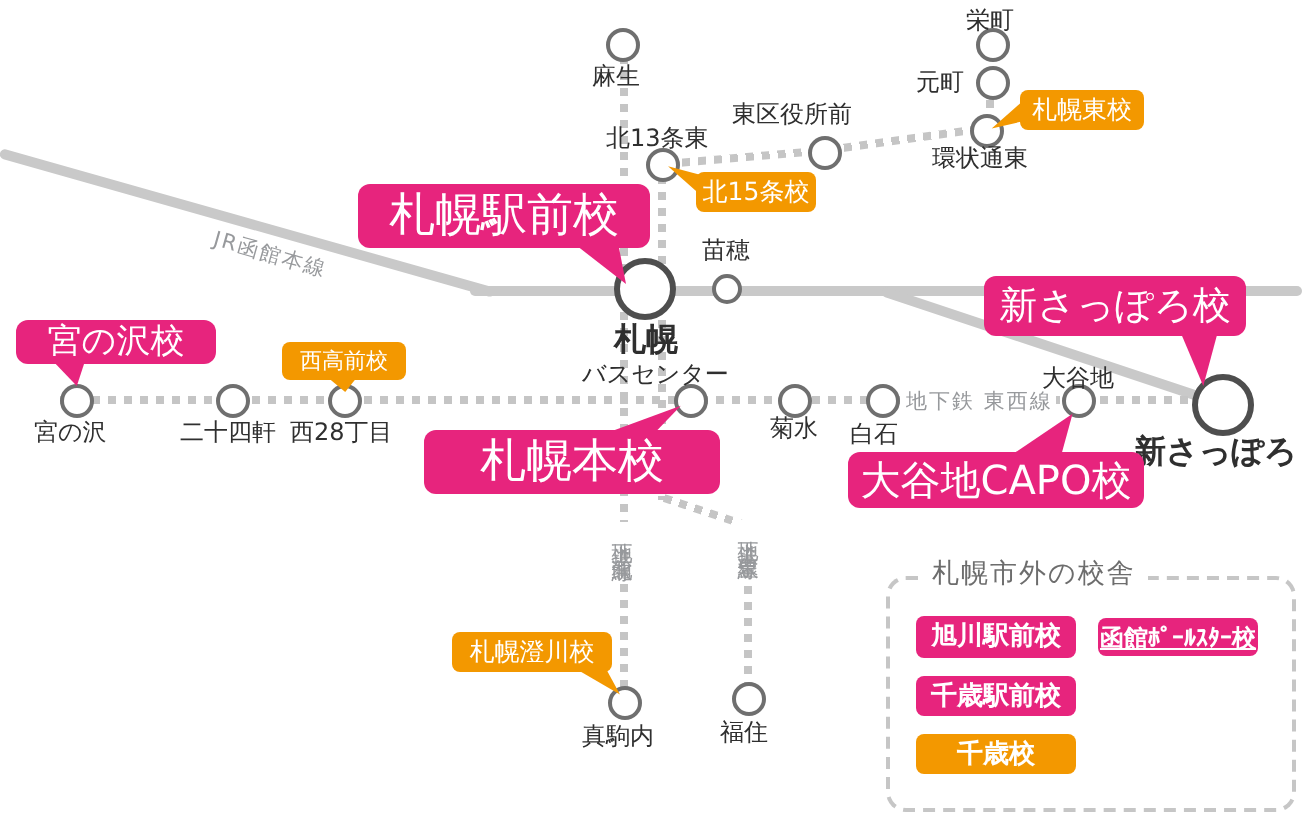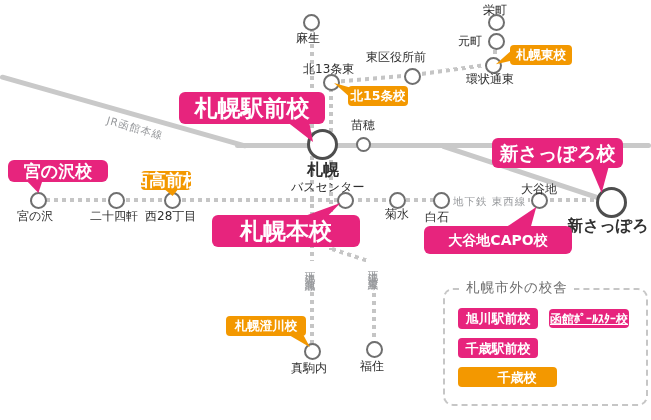--- a/index.html
+++ b/index.html
@@ -24,21 +24,21 @@
   .line-label.vert{writing-mode:vertical-rl;text-orientation:mixed;padding:2px 1px;}
   
   .st{position:absolute;box-sizing:border-box;background:#fff;border-radius:50%;z-index:3;}
   .st.small{width:17px;height:17px;border:2.5px solid #6f6f6f;}
   .st.hub{width:31px;height:31px;border:3px solid #4e4e4e;}
   .st-label{position:absolute;font-size:12px;color:#2f2f2f;z-index:3;
     white-space:nowrap;line-height:1.1;font-weight:500;}
   .st-label.big{font-size:16px;font-weight:600;}
   
   .school{position:absolute;display:flex;align-items:center;justify-content:center;
-    color:#fff;font-weight:bold;z-index:5;white-space:nowrap;line-height:1;}
+    color:#fff;font-weight:normal;z-index:5;white-space:nowrap;line-height:1;}
   .school.lg{border-radius:6px;}
   .school.sm{border-radius:4px;}
   .tail{position:absolute;z-index:4;}
   
   .legend-box{position:absolute;left:443px;top:288px;width:205px;height:118px;
     border:2px dashed #c6c6c6;border-radius:10px;box-sizing:border-box;z-index:5;background:#fff;}
   .legend-title{position:absolute;left:460px;top:281px;font-size:13.5px;color:#6d6d6d;
     background:#fff;padding:0 6px;z-index:6;white-space:nowrap;line-height:1;letter-spacing:1px;}
   .badge{position:absolute;display:flex;align-items:center;justify-content:center;
     color:#fff;font-weight:bold;border-radius:4px;z-index:6;white-space:nowrap;line-height:1;}
@@ -113,26 +113,26 @@
   <div class="tail" style="left: 495px; top: 50px; width: 17px; height: 15px; clip-path: polygon(100% 0px, 100% 70%, 5% 95%); background: rgb(243, 152, 0);"></div>
   <div class="tail" style="left: 588px; top: 166px; width: 22px; height: 27px; clip-path: polygon(10% 0px, 95% 0px, 62% 100%); background: rgb(231, 36, 125);"></div>
   <div class="tail" style="left: 302px; top: 202px; width: 40px; height: 15px; clip-path: polygon(0px 100%, 62% 100%, 96% 6%); background: rgb(231, 36, 125);"></div>
   <div class="tail" style="left: 505px; top: 206px; width: 34px; height: 22px; clip-path: polygon(0px 100%, 75% 100%, 92% 4%); background: rgb(231, 36, 125);"></div>
   <div class="tail" style="left: 286px; top: 334px; width: 24px; height: 14px; clip-path: polygon(5% 0px, 70% 0px, 100% 95%); background: rgb(243, 152, 0);"></div>
 
   <div class="school lg" style="left: 179px; top: 92px; width: 146px; height: 32px; font-size: 23px; background: rgb(231, 36, 125);">札幌駅前校</div>
   <div class="school lg" style="left: 212px; top: 215px; width: 148px; height: 32px; font-size: 23px; background: rgb(231, 36, 125);">札幌本校</div>
   <div class="school lg" style="left: 492px; top: 138px; width: 131px; height: 30px; font-size: 19px; background: rgb(231, 36, 125);">新さっぽろ校</div>
   <div class="school lg" style="left: 8px; top: 160px; width: 100px; height: 22px; font-size: 17px; background: rgb(231, 36, 125);">宮の沢校</div>
-  <div class="school lg" style="left: 424px; top: 226px; width: 148px; height: 28px; font-size: 14px; background: rgb(231, 36, 125);">大谷地CAPO校</div>
+  <div class="school lg" style="left: 424px; top: 226px; width: 148px; height: 28px; font-size: 20px; background: rgb(231, 36, 125);">大谷地CAPO校</div>
   <div class="school sm" style="left: 348px; top: 86px; width: 60px; height: 20px; font-size: 12.5px; background: rgb(243, 152, 0);">北15条校</div>
   <div class="school sm" style="left: 510px; top: 45px; width: 62px; height: 20px; font-size: 12.5px; background: rgb(243, 152, 0);">札幌東校</div>
-  <div class="school sm" style="left: 141px; top: 171px; width: 50px; height: 19px; font-size: 17px; background: rgb(243, 152, 0);">西高前校</div>
+  <div class="school sm" style="left: 141px; top: 171px; width: 62px; height: 19px; font-size: 11px; background: rgb(243, 152, 0);">西高前校</div>
   <div class="school sm" style="left: 226px; top: 316px; width: 80px; height: 20px; font-size: 12.5px; background: rgb(243, 152, 0);">札幌澄川校</div>
 
   <div class="legend-box"></div>
   <div class="legend-title">札幌市外の校舎</div>
   <div class="badge" style="left: 458px; top: 308px; width: 80px; height: 21px; font-size: 13px; background: rgb(231, 36, 125);">旭川駅前校</div>
   <div class="badge" style="left: 549px; top: 309px; width: 80px; height: 19px; font-size: 12px; background: rgb(231, 36, 125); text-decoration: underline;">函館ﾎﾟｰﾙｽﾀｰ校</div>
   <div class="badge" style="left: 458px; top: 338px; width: 80px; height: 20px; font-size: 13px; background: rgb(231, 36, 125);">千歳駅前校</div>
-  <div class="badge" style="left: 458px; top: 367px; width: 80px; height: 20px; font-size: 13px; background: rgb(243, 152, 0); padding-left: 19px;">千歳校</div>
+  <div class="badge" style="left: 458px; top: 367px; width: 80px; height: 20px; font-size: 13px; background: rgb(243, 152, 0);">千歳校</div>
 
 </div>
 
 </body></html>

